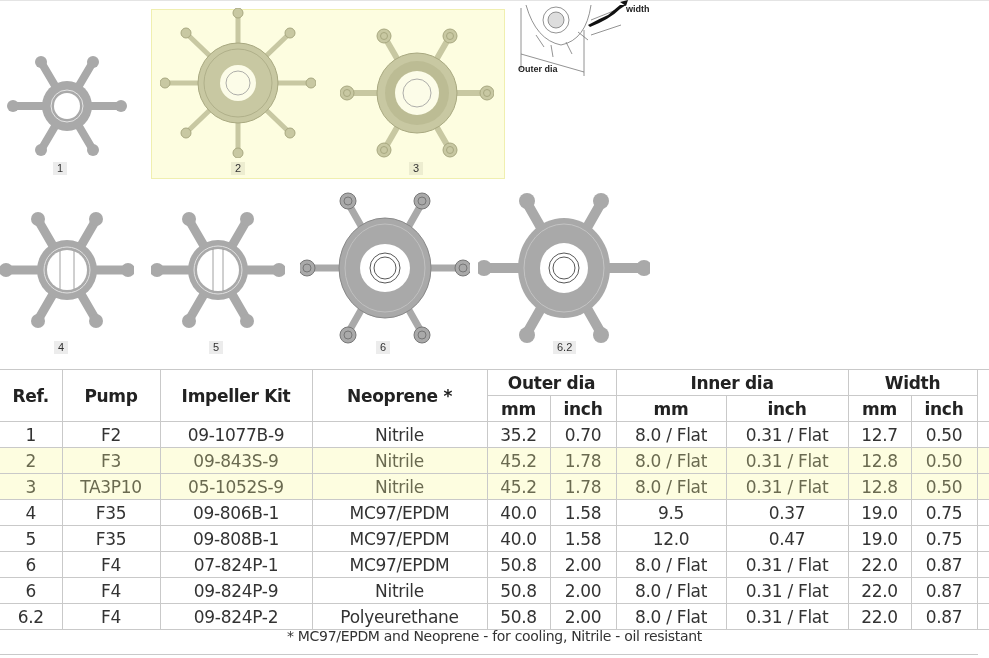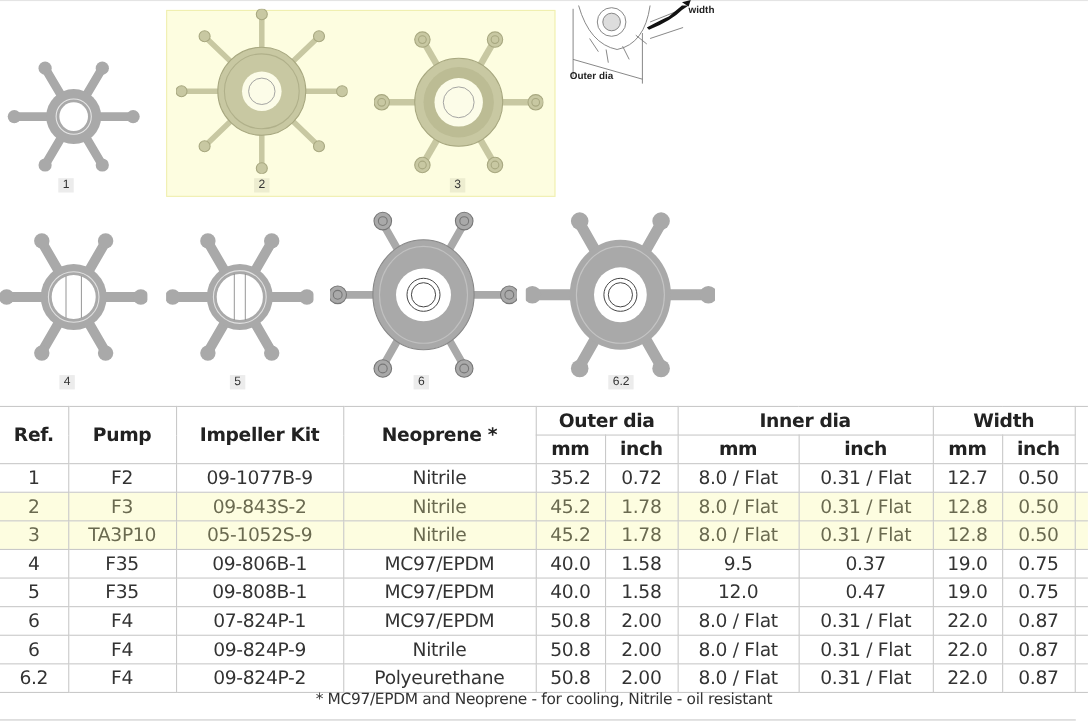--- a/index.html
+++ b/index.html
@@ -286,31 +286,31 @@
       <th>inch</th>
     </tr>
   </thead>
   <tbody>
     <tr>
       <td style="border-left:none;">1</td>
       <td>F2</td>
       <td>09-1077B-9</td>
       <td>Nitrile</td>
       <td>35.2</td>
-      <td>0.72</td>
+      <td>0.70</td>
       <td>8.0 / Flat</td>
       <td>0.31 / Flat</td>
       <td>12.7</td>
       <td>0.50</td>
       <td style="border-right:none;"></td>
     </tr>
     <tr class="hl">
       <td style="border-left:none;">2</td>
       <td>F3</td>
-      <td>09-843S-2</td>
+      <td>09-843S-9</td>
       <td>Nitrile</td>
       <td>45.2</td>
       <td>1.78</td>
       <td>8.0 / Flat</td>
       <td>0.31 / Flat</td>
       <td>12.8</td>
       <td>0.50</td>
       <td style="border-right:none;"></td>
     </tr>
     <tr class="hl">

